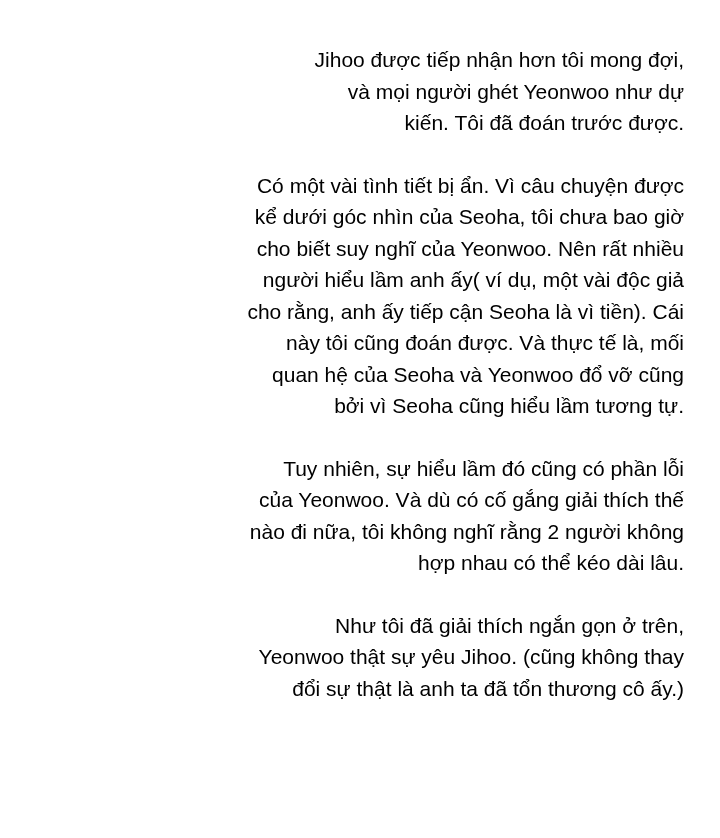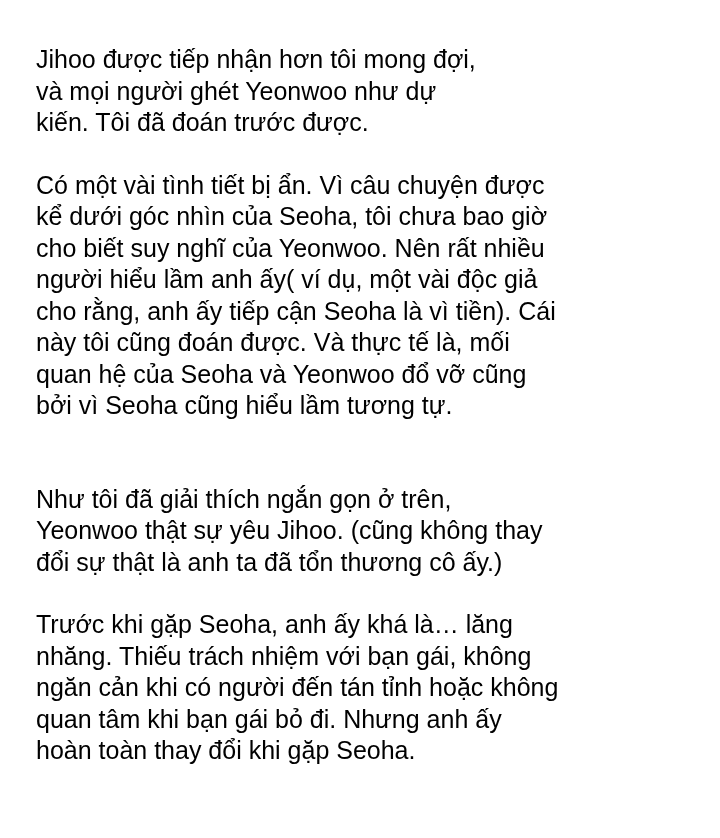--- a/index.html
+++ b/index.html
@@ -18,22 +18,22 @@
     width: 720px;
     height: 838px;
     box-sizing: border-box;
     padding: 44px 36px 20px 36px;
     display: flex;
     flex-direction: column;
     align-items: center;
   }
   .para {
     width: 100%;
-    text-align: left;
-    font-size: 25px;
+    text-align: right;
+    font-size: 21px;
     line-height: 31.5px;
     white-space: pre-line;
     letter-spacing: 0px;
   }
   .gap-md { height: 31px; }
 </style>
 </head>
 <body>
 
 <div class="page">
@@ -46,26 +46,25 @@
   <div class="para">Có một vài tình tiết bị ẩn. Vì câu chuyện được
 kể dưới góc nhìn của Seoha, tôi chưa bao giờ
 cho biết suy nghĩ của Yeonwoo. Nên rất nhiều
 người hiểu lầm anh ấy( ví dụ, một vài độc giả
 cho rằng, anh ấy tiếp cận Seoha là vì tiền). Cái
 này tôi cũng đoán được. Và thực tế là, mối
 quan hệ của Seoha và Yeonwoo đổ vỡ cũng
 bởi vì Seoha cũng hiểu lầm tương tự.</div>
   <div class="gap-md"></div>
 
+  <div class="para">Tuy nhiên, sự hiểu lầm đó cũng có phần lỗi
+của Yeonwoo. Và dù có cố gắng giải thích thế
+nào đi nữa, tôi không nghĩ rằng 2 người không
+hợp nhau có thể kéo dài lâu.</div>
   <div class="gap-md"></div>
 
   <div class="para">Như tôi đã giải thích ngắn gọn ở trên,
 Yeonwoo thật sự yêu Jihoo. (cũng không thay
 đổi sự thật là anh ta đã tổn thương cô ấy.)</div>
   <div class="gap-md"></div>
 
-  <div class="para">Trước khi gặp Seoha, anh ấy khá là… lăng
-nhăng. Thiếu trách nhiệm với bạn gái, không
-ngăn cản khi có người đến tán tỉnh hoặc không
-quan tâm khi bạn gái bỏ đi. Nhưng anh ấy
-hoàn toàn thay đổi khi gặp Seoha.</div>
 
 </div>
 
 </body></html>

